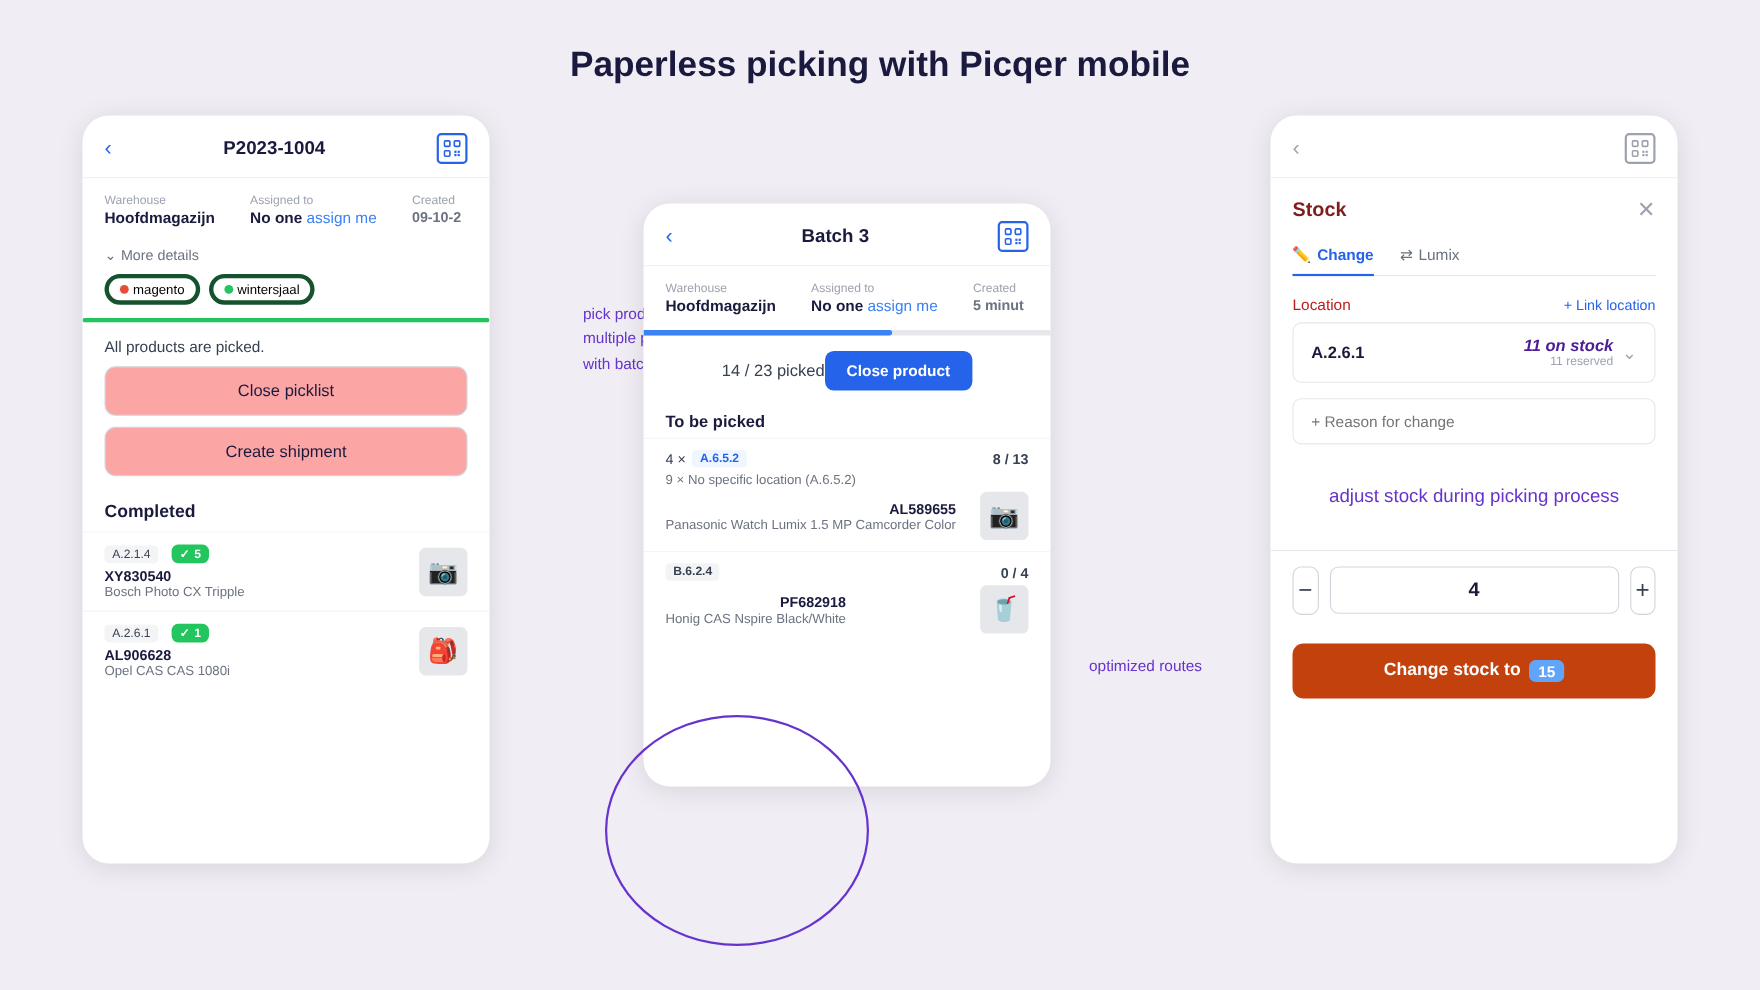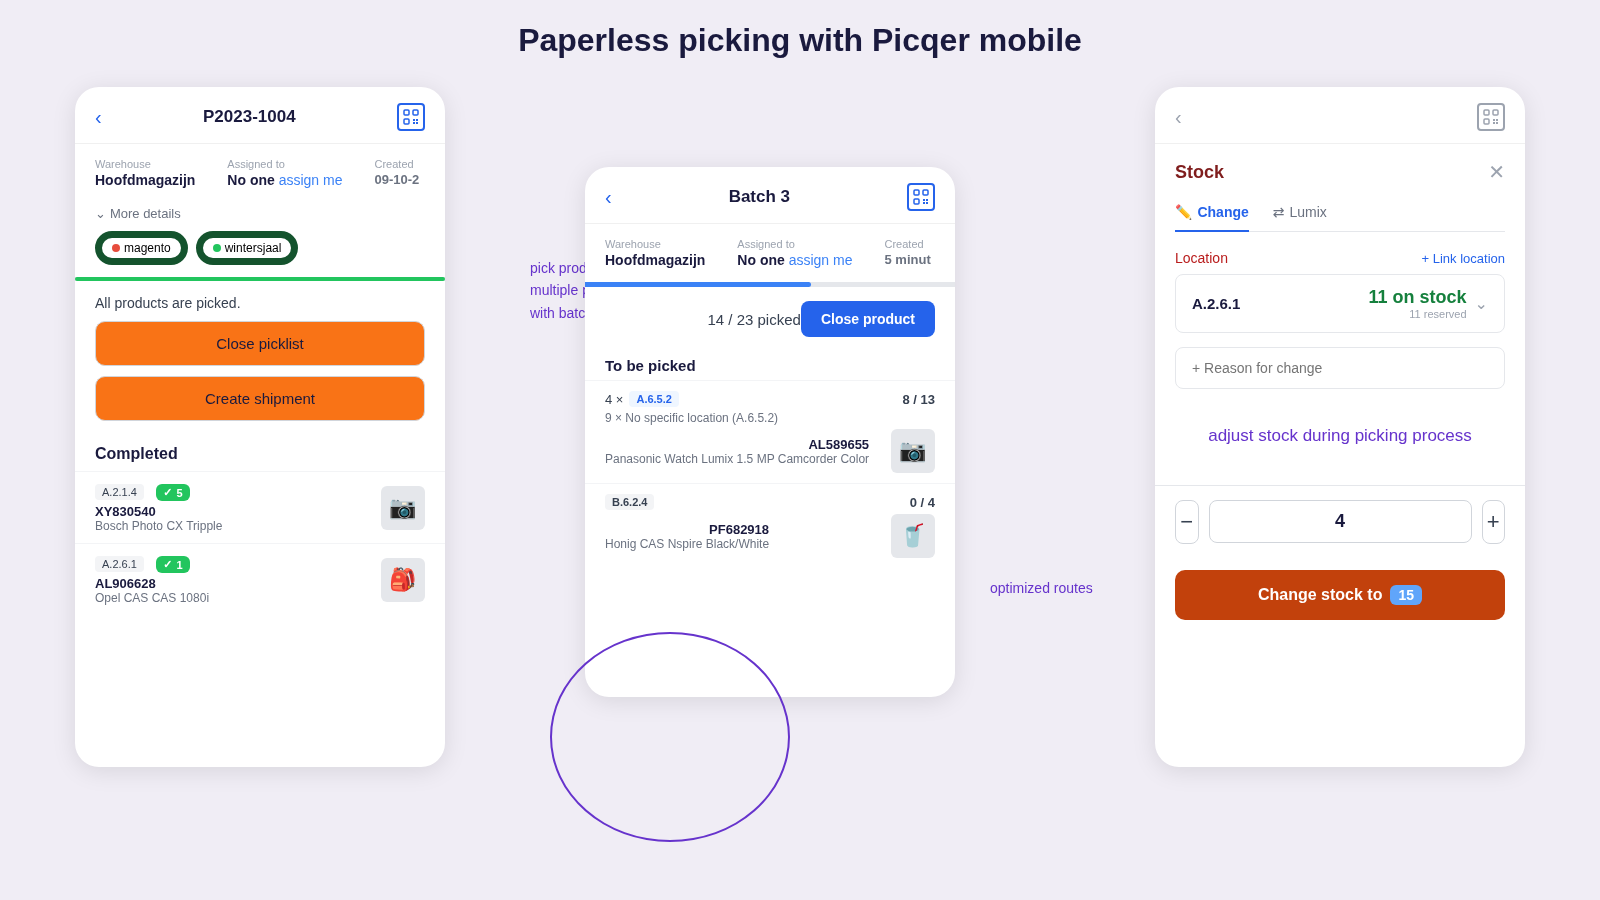--- a/index.html
+++ b/index.html
@@ -10,21 +10,21 @@
       height: 900px;
       overflow: hidden;
       position: relative;
     }
 
     .page-title {
       text-align: center;
       font-size: 32px;
       font-weight: 800;
       color: #1a1a3e;
-      padding: 22px 0 28px;
+      padding: 40px 0 28px;
     }
 
     .phones-container {
       display: flex;
       justify-content: center;
       align-items: flex-start;
       gap: 0px;
       padding: 0 60px;
       position: relative;
     }
@@ -119,21 +119,21 @@
       cursor: pointer;
     }
 
     .tags {
       padding: 0 20px 12px;
       display: flex;
       gap: 8px;
     }
 
     .tag {
-      border: 7px solid #14532d;
+      border: 4px solid #14532d;
       border-radius: 20px;
       padding: 3px 10px;
       font-size: 12px;
       display: flex;
       align-items: center;
       gap: 4px;
     }
 
     .tag-dot {
       width: 8px;
@@ -160,21 +160,21 @@
       color: #374151;
     }
 
     .action-btn {
       display: block;
       width: calc(100% - 40px);
       margin: 0 20px 10px;
       padding: 13px;
       border: 1.5px solid #d1d5db;
       border-radius: 10px;
-      background: #f97316;
+      background: #fca5a5;
       font-size: 15px;
       color: #1a1a3e;
       cursor: pointer;
       text-align: center;
     }
 
     .section-title {
       padding: 14px 20px 8px;
       font-size: 16px;
       font-weight: 700;
@@ -253,21 +253,21 @@
     .batch-progress-fill {
       height: 100%;
       background: #3b82f6;
       border-radius: 0 3px 3px 0;
     }
 
     .pick-counter {
       padding: 14px 20px 10px;
       display: flex;
       align-items: center;
-      justify-content: flex-end;
+      justify-content: center;
     }
 
     .pick-count-text {
       font-size: 15px;
       color: #374151;
     }
 
     .next-btn {
       background: #2563eb;
       color: #fff;
@@ -435,23 +435,24 @@
       font-size: 15px;
       font-weight: 600;
       color: #1a1a3e;
     }
 
     .location-select-stock {
       text-align: right;
     }
 
     .location-select-stock .on-stock {
-      font-size: 18px;
+      font-size: 15px;
       font-weight: 600;
-      color: #15803d;
+      color: #4c1d95;
+      font-style: italic;
     }
 
     .location-select-stock .reserved {
       font-size: 11px;
       color: #9ca3af;
     }
 
     .reason-input {
       border: 1px solid #e5e7eb;
       border-radius: 8px;

